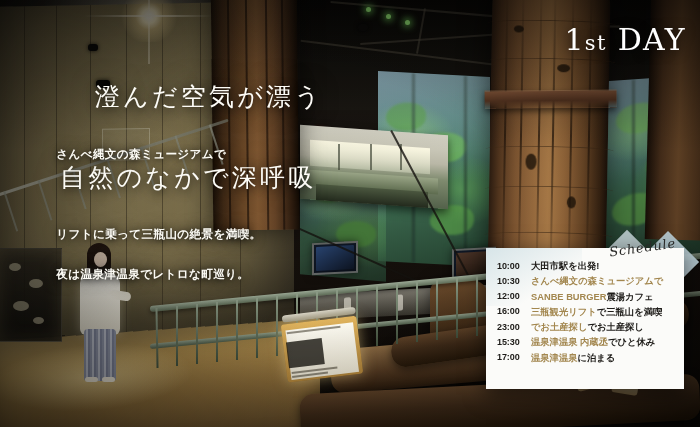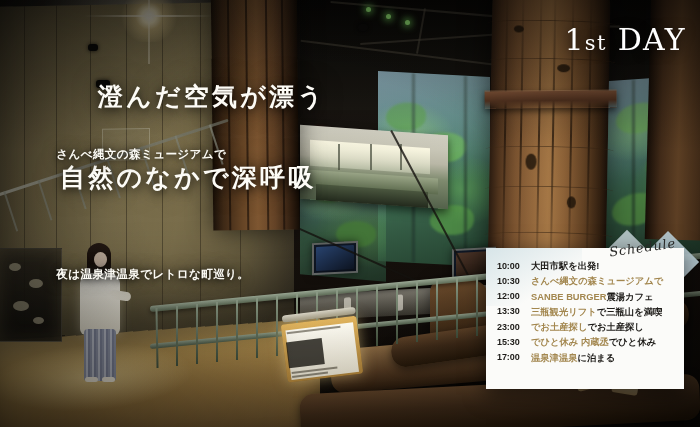--- a/index.html
+++ b/index.html
@@ -315,21 +315,21 @@
     position:absolute;left:0;top:0;bottom:0;width:300px;pointer-events:none;
     background:linear-gradient(90deg,rgba(0,0,0,.30),rgba(0,0,0,0));
   }
 
   
   .headline{
     position:absolute;left:50px;top:36px;
     font-family:"DejaVu Serif","Liberation Serif",serif;
     color:#fdfcf7;font-size:25px;line-height:1.62;letter-spacing:.13em;
     text-shadow:0 2px 10px rgba(0,0,0,.78),0 0 26px rgba(0,0,0,.55);
-    white-space:pre;font-weight:700;
+    white-space:pre;font-weight:400;
   }
   .headline .l2{display:block;margin-left:10px;}
 
   .lede{
     position:absolute;left:42px;top:124px;
     font-family:"Liberation Sans","DejaVu Sans",sans-serif;
     color:#fbfaf4;font-size:11.6px;line-height:1.72;letter-spacing:.03em;
     font-weight:700;
     text-shadow:0 1px 6px rgba(0,0,0,.92),0 0 16px rgba(0,0,0,.7);
     white-space:pre;
@@ -582,21 +582,21 @@
   </div>
 
   <div class="headline">
     <span>澄んだ空気が漂う</span>
     <span class="l2">自然のなかで深呼吸</span>
   </div>
 
   <div class="lede">
     <span>さんべ縄文の森ミュージアムで</span><br>
     <br>
-    <br>
+    <span>リフトに乗って三瓶山の絶景を満喫。</span><br>
     <span>夜は温泉津温泉でレトロな町巡り。</span>
   </div>
 
   <div class="dayline">
     <span>1</span><span class="ord">st</span>
     <span>DAY</span>
   </div>
 
   <div class="diamond b"></div>
   <div class="diamond"></div>
@@ -611,30 +611,30 @@
         </div>
         <div class="row">
           <div class="t">10:30</div>
           <div class="d"><span class="hi">さんべ縄文の森ミュージアムで</span></div>
         </div>
         <div class="row">
           <div class="t">12:00</div>
           <div class="d"><span class="hi">SANBE BURGER</span><span>震湯カフェ</span></div>
         </div>
         <div class="row">
-          <div class="t">13:30</div>
+          <div class="t">16:00</div>
           <div class="d"><span class="hi">三瓶観光リフト</span><span>で三瓶山を満喫</span></div>
         </div>
         <div class="row">
           <div class="t">23:00</div>
           <div class="d"><span class="hi">でお土産探し</span><span>でお土産探し</span></div>
         </div>
         <div class="row">
           <div class="t">15:30</div>
-          <div class="d"><span class="hi">でひと休み 内蔵丞</span><span>でひと休み</span></div>
+          <div class="d"><span class="hi">温泉津温泉 内蔵丞</span><span>でひと休み</span></div>
         </div>
         <div class="row">
           <div class="t">17:00</div>
           <div class="d"><span class="hi">温泉津温泉</span><span>に泊まる</span></div>
         </div>
       </div>
   </div>
 
 </div>
 

